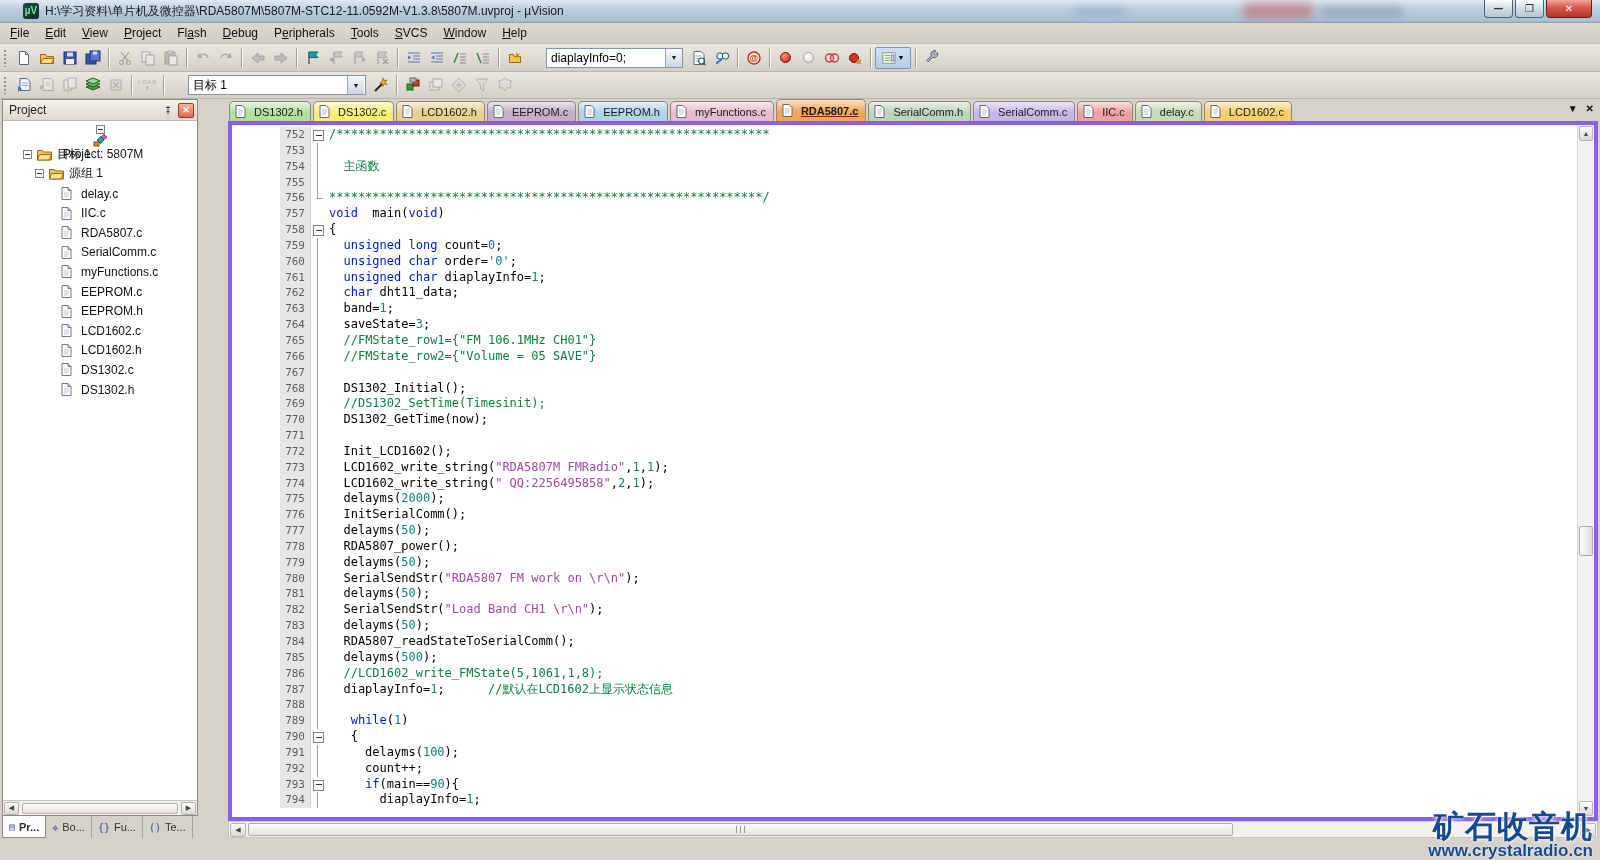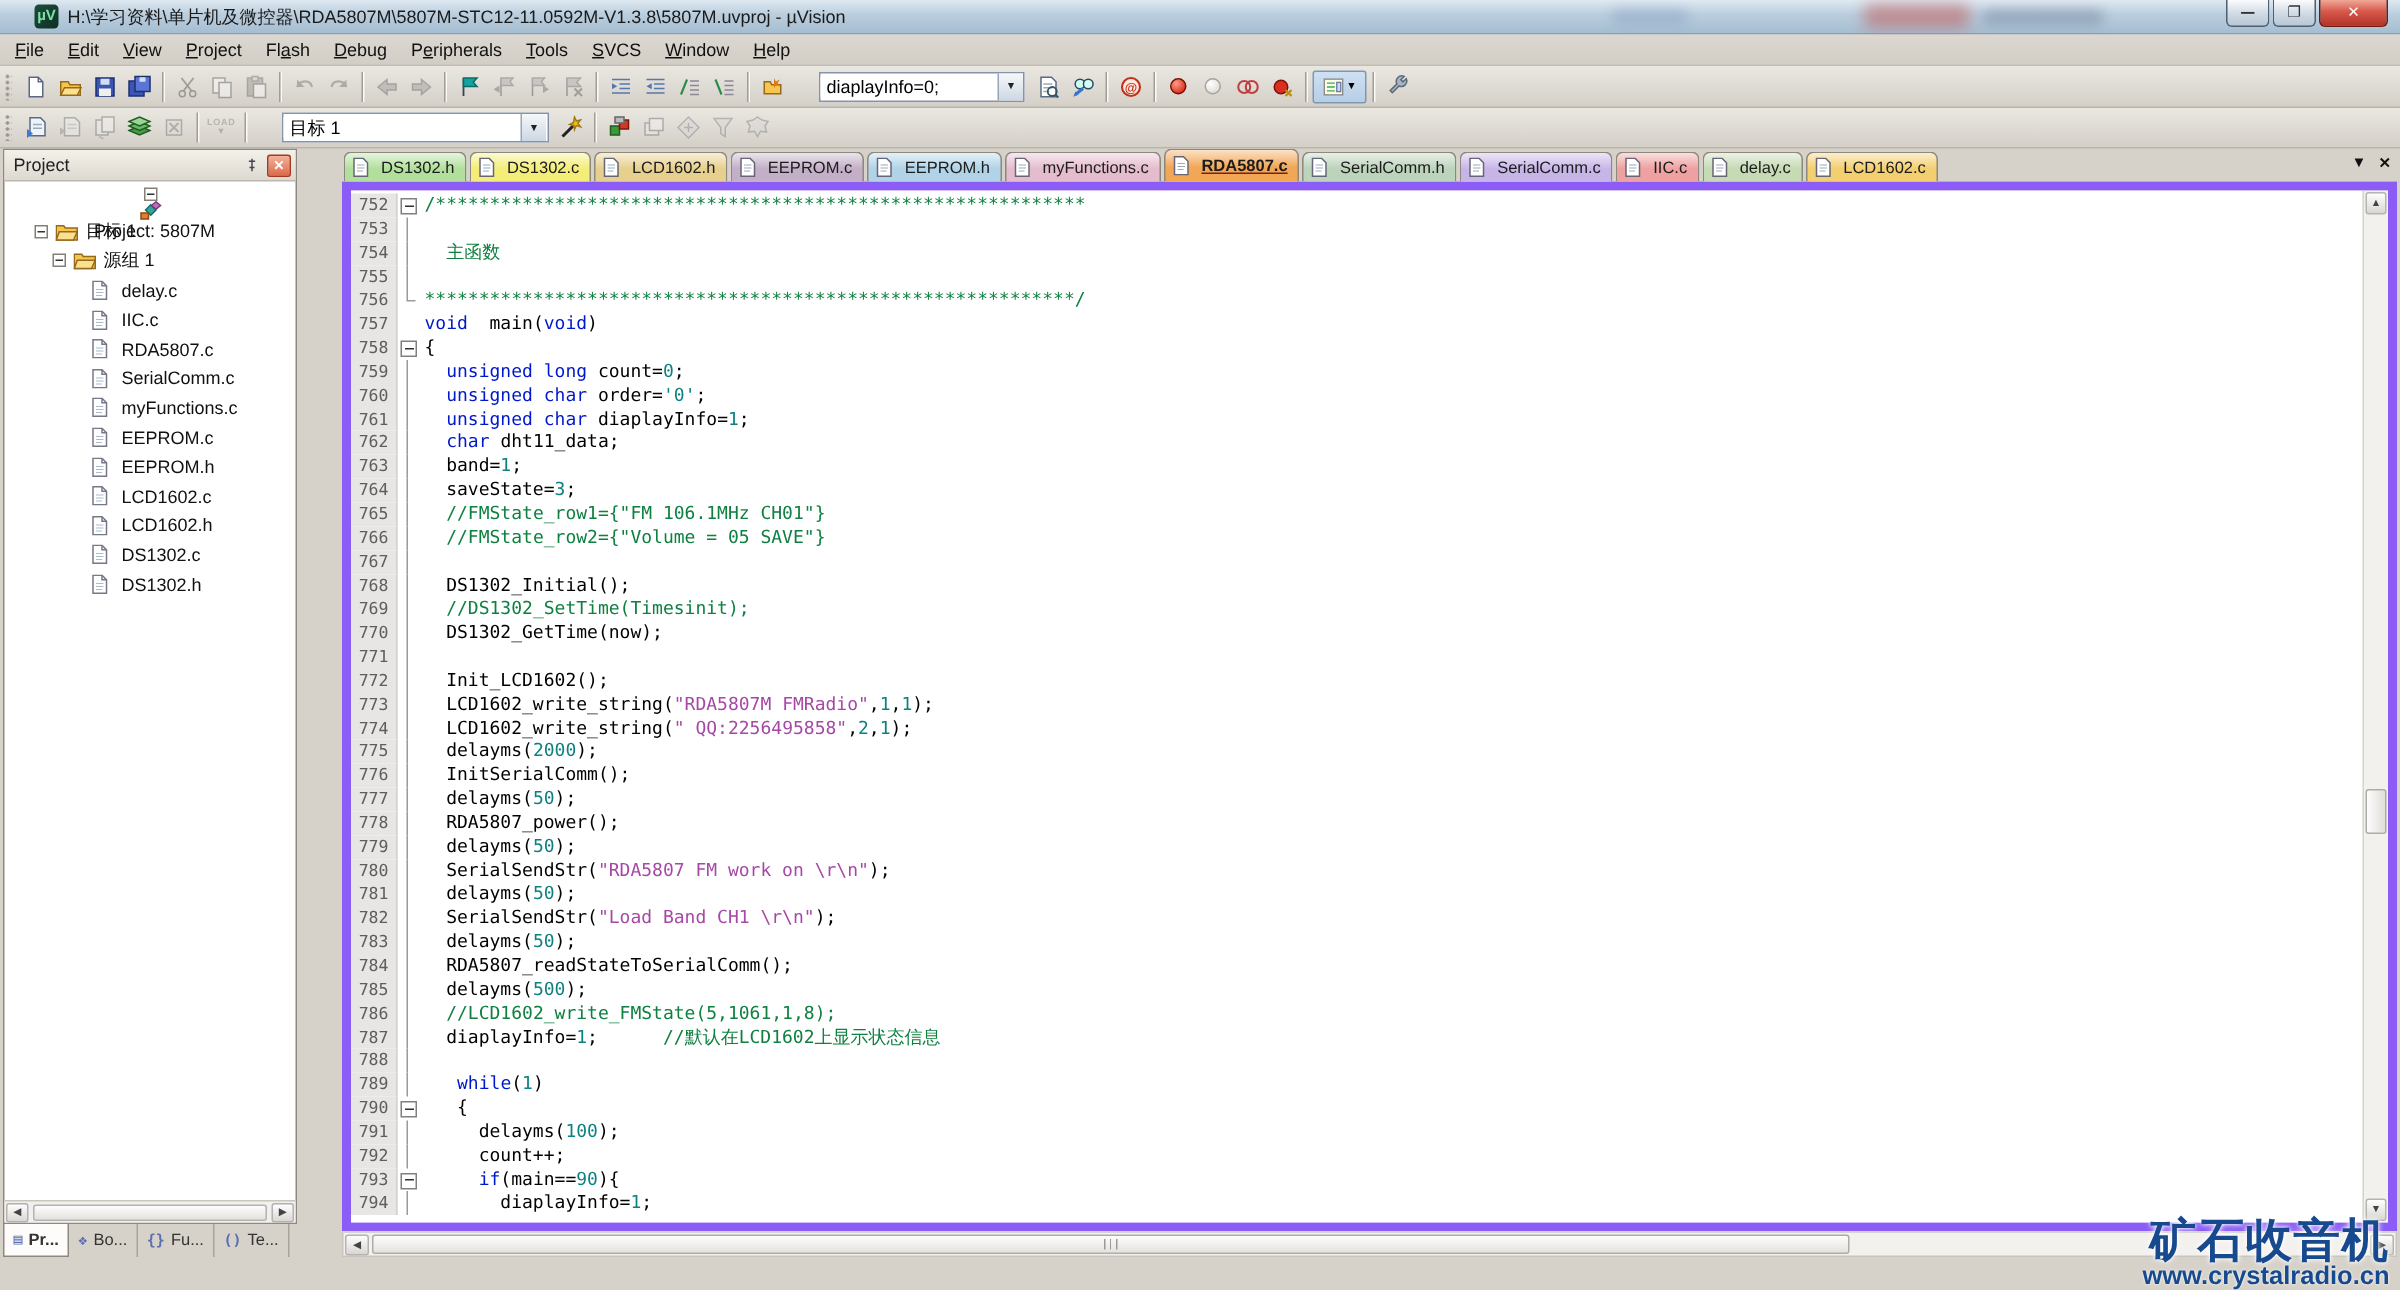--- a/index.html
+++ b/index.html
@@ -73,21 +73,21 @@
   .pticon { margin-right:4px; font:bold 10px "DejaVu Sans Mono",monospace; color:#5b6fae; }
 
   
   .editor { position:absolute; left:228px; top:99px; right:2px; height:739px; display:flex; flex-direction:column; }
   .etabs { height:22px; flex:none; display:flex; align-items:flex-end; padding-left:1px; position:relative; }
   .etab { height:20px; display:flex; align-items:center; padding:0 7px 0 5px; border:1px solid #8d897f; border-bottom:none;
     border-radius:5px 5px 0 0; margin-right:2px; font-size:11px; color:#1c1c1c; white-space:nowrap; }
   .etab.active { height:22px; font-weight:bold; text-decoration:underline; text-decoration-color:#7c1f14; }
   .etab svg { width:11px; height:13px; margin-right:4px; }
   .etab-ctrl { position:absolute; right:4px; top:4px; display:flex; gap:8px; font-size:10px; color:#111; }
-  .ebody { flex:1; display:flex; background:#fff; border:6px solid #8b5cf6; overflow:hidden; }
+  .ebody { flex:1; display:flex; background:#fff; border:4px solid #8b5cf6; overflow:hidden;padding-left:48px; }
   .codecol { flex:1; overflow:hidden; padding-top:2px; background:#fff; }
   .ln { display:flex; white-space:pre; font:12px/15.85px "DejaVu Sans Mono","Liberation Mono",monospace; }
   .ln .no { width:31px; flex:none; text-align:right; padding-right:5px; background:#e7e6e4; color:#5e5e5e;
     font-size:11px; border-right:1px solid #d2d0cc; }
   .ln .fold { width:15px; flex:none; position:relative; }
   .ln .tx { flex:1; padding-left:3px; }
   .fold.m::before { content:""; position:absolute; left:2px; top:3px; width:9px; height:9px; border:1px solid #808080; background:#fff; }
   .fold.m::after { content:""; position:absolute; left:4.5px; top:7.5px; width:6px; border-top:1px solid #303030; }
   .fold.l::before { content:""; position:absolute; left:6px; top:0; bottom:0; border-left:1px solid #9a9a9a; }
   .fold.e::before { content:""; position:absolute; left:6px; top:0; height:8px; border-left:1px solid #9a9a9a; }

